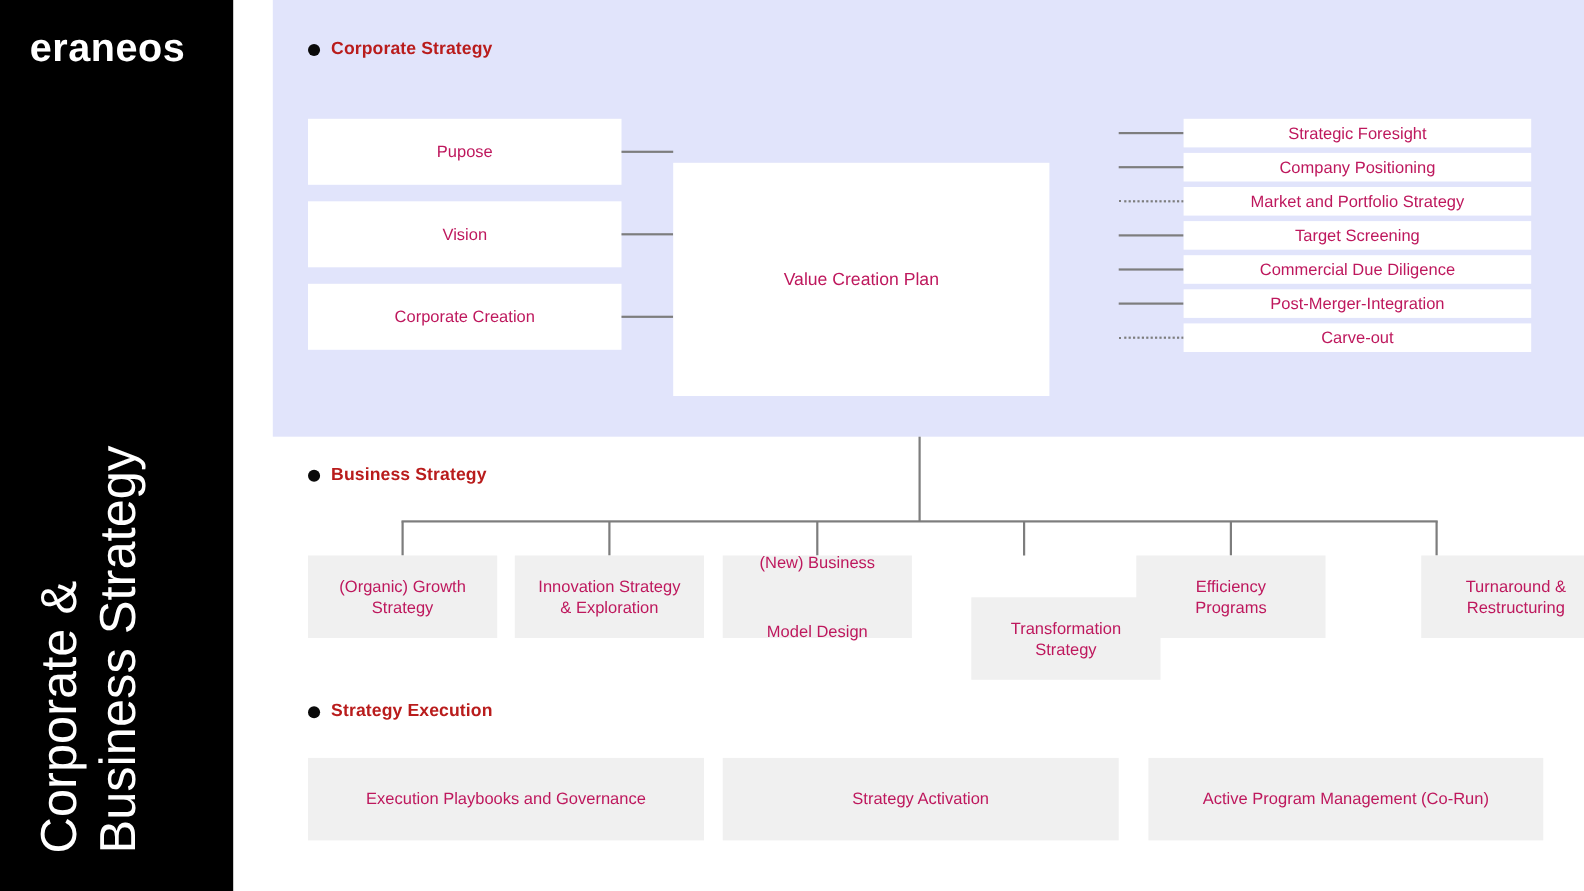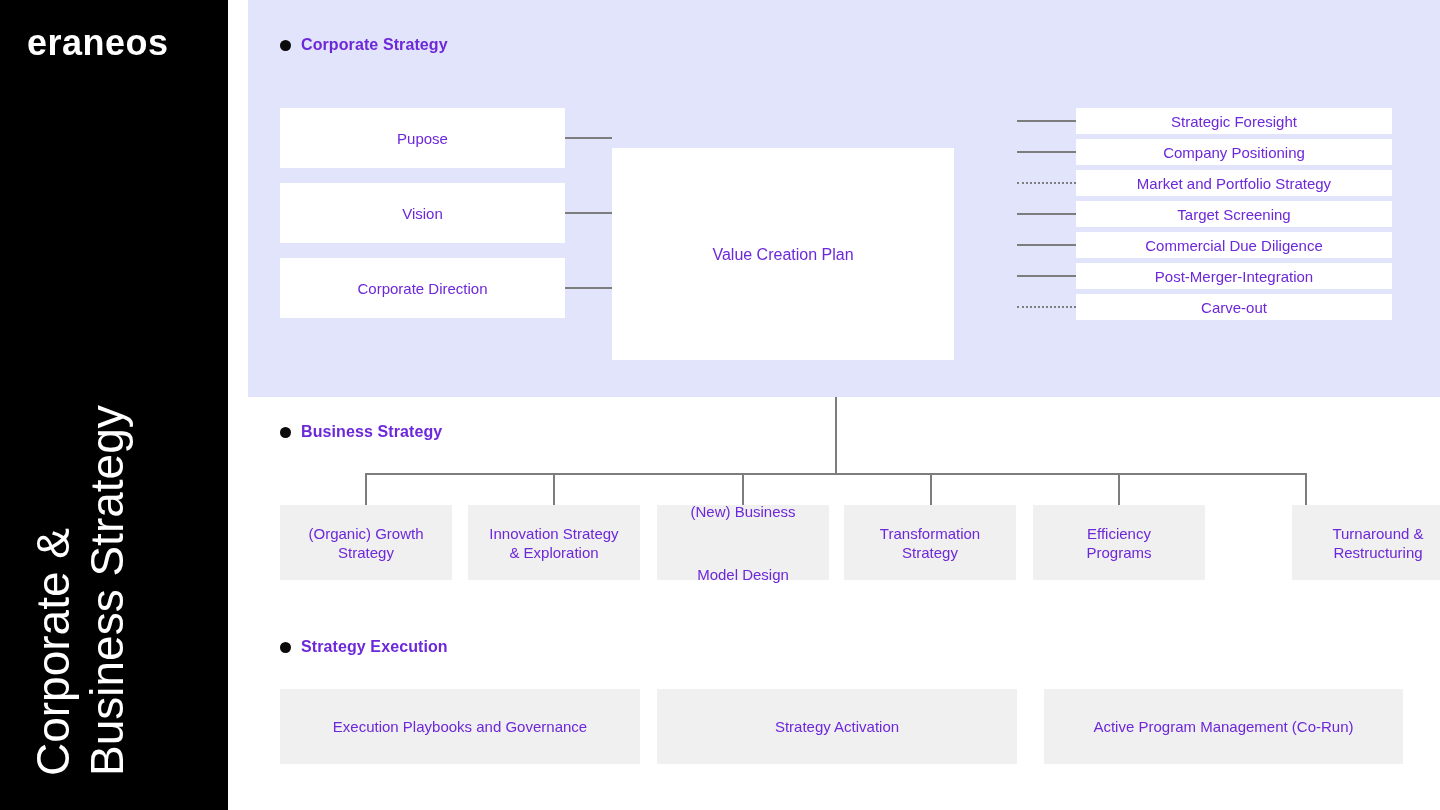--- a/index.html
+++ b/index.html
@@ -8,42 +8,42 @@
     --node-bg:#f0f0f0;
     --line:#7d7d7d;
     --ink:#111111;
   }
   *{margin:0;padding:0;box-sizing:border-box;}
   html,body{width:1440px;height:810px;overflow:hidden;}
   body{font-family:"Liberation Sans","DejaVu Sans",sans-serif;background:#ffffff;color:var(--ink);}
   .stage{position:relative;width:1440px;height:810px;background:#ffffff;overflow:hidden;}
 
   
-  .sidebar{position:absolute;left:0;top:0;width:228px;height:810px;background:var(--sidebar-bg);}
+  .sidebar{position:absolute;left:0;top:0;width:212px;height:810px;background:var(--sidebar-bg);}
   .logo{position:absolute;left:27px;top:22px;color:#ffffff;font-size:36px;font-weight:700;letter-spacing:.5px;}
   .vtitle{
     position:absolute;left:26px;top:776px;width:462px;
     transform:rotate(-90deg);transform-origin:0 0;
     color:#ffffff;font-size:46px;line-height:54px;font-weight:400;white-space:nowrap;
   }
 
   
   .corp-panel{position:absolute;left:248px;top:0;width:1192px;height:397px;background:var(--panel-bg);}
 
   
   .sec-head{position:absolute;display:flex;align-items:center;gap:10px;height:18px;}
   .sec-head .dot{width:11px;height:11px;border-radius:50%;background:#0a0a0a;flex:0 0 auto;}
-  .sec-head .lbl{font-size:16px;font-weight:700;color:#6d28d9;letter-spacing:.1px;white-space:nowrap;}
+  .sec-head .lbl{font-size:16px;font-weight:700;color:#b91c1c;letter-spacing:.1px;white-space:nowrap;}
   #head-corporate{left:280px;top:36px;}
   #head-business{left:280px;top:423px;}
   #head-execution{left:280px;top:638px;}
 
   
   .node{position:absolute;display:flex;align-items:center;justify-content:center;
-        font-size:15px;color:#6d28d9;line-height:19px;}
+        font-size:15px;color:#be185d;line-height:19px;}
   .white{background:#ffffff;}
   .gray{background:var(--node-bg);}
 
   
   .pillar{left:280px;width:285px;height:60px;}
   #pillar-0{top:108px;} #pillar-1{top:183px;} #pillar-2{top:258px;}
 
   
   #vcp{left:612px;top:108px;width:342px;height:212px;font-size:16px;margin-top:40px;}
 
@@ -65,21 +65,21 @@
   
   #trunk{left:835px;top:397px;height:77px;}
   #branch{left:365px;top:473px;width:942px;}
   .stub{top:474px;height:31px;}
   #stub-0{left:365px;} #stub-1{left:553px;} #stub-2{left:742px;}
   #stub-3{left:930px;} #stub-4{left:1118px;} #stub-5{left:1305px;}
 
   
   .biz{top:505px;width:172px;height:75px;flex-direction:column;}
   #biz-0{left:280px;} #biz-1{left:468px;} #biz-2{left:657px;gap:44px;}
-  #biz-3{left:844px;} #biz-4{left:1033px;} #biz-5{left:1292px;}
+  #biz-3{left:883px;margin-top:38px;} #biz-4{left:1033px;} #biz-5{left:1292px;}
 
   
   .exec{top:689px;height:75px;}
   #exec-0{left:280px;width:360px;}
   #exec-1{left:657px;width:360px;}
   #exec-2{left:1033px;width:359px;margin-left:11px;}
 </style>
 </head>
 <body>
 
@@ -103,21 +103,21 @@
     <span class="dot"></span>
     <span class="lbl">Business Strategy</span>
   </div>
   <div class="sec-head" id="head-execution">
     <span class="dot"></span>
     <span class="lbl">Strategy Execution</span>
   </div>
 
   <div class="node white pillar" id="pillar-0">Pupose</div>
   <div class="node white pillar" id="pillar-1">Vision</div>
-  <div class="node white pillar" id="pillar-2">Corporate Direction</div>
+  <div class="node white pillar" id="pillar-2">Corporate Creation</div>
 
   <div class="hline conn-left" id="cl-0"></div>
   <div class="hline conn-left" id="cl-1"></div>
   <div class="hline conn-left" id="cl-2"></div>
 
   <div class="node white" id="vcp">Value Creation Plan</div>
 
   <div class="hline conn-right" id="cr-0"></div>
   <div class="hline conn-right" id="cr-1"></div>
   <div class="hline conn-right dotted" id="cr-2"></div>

